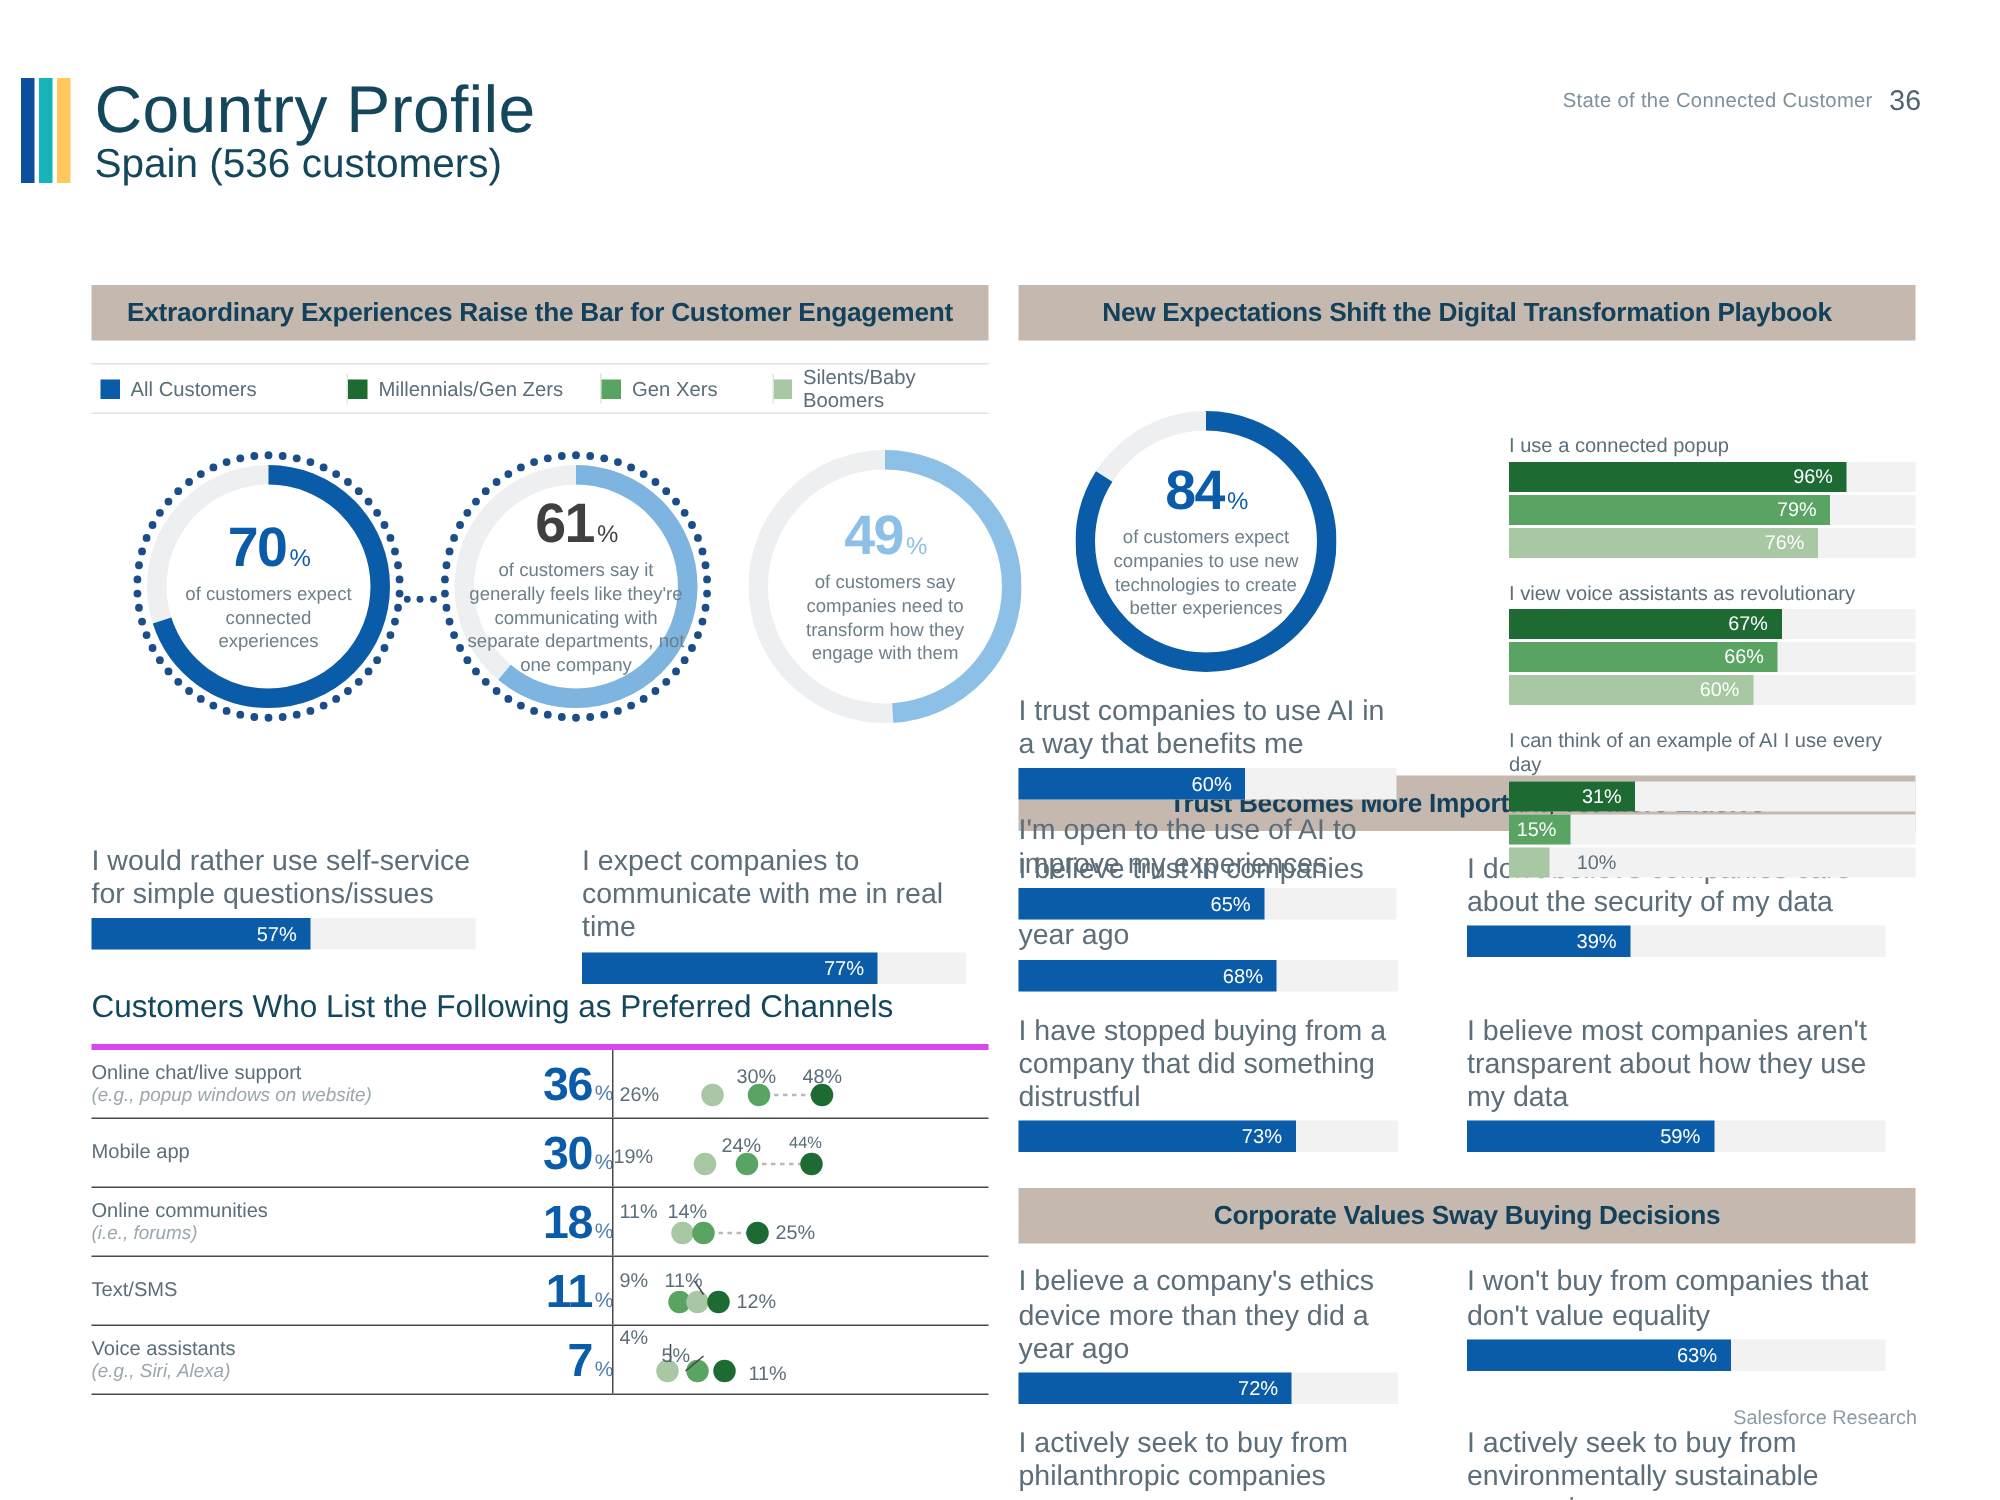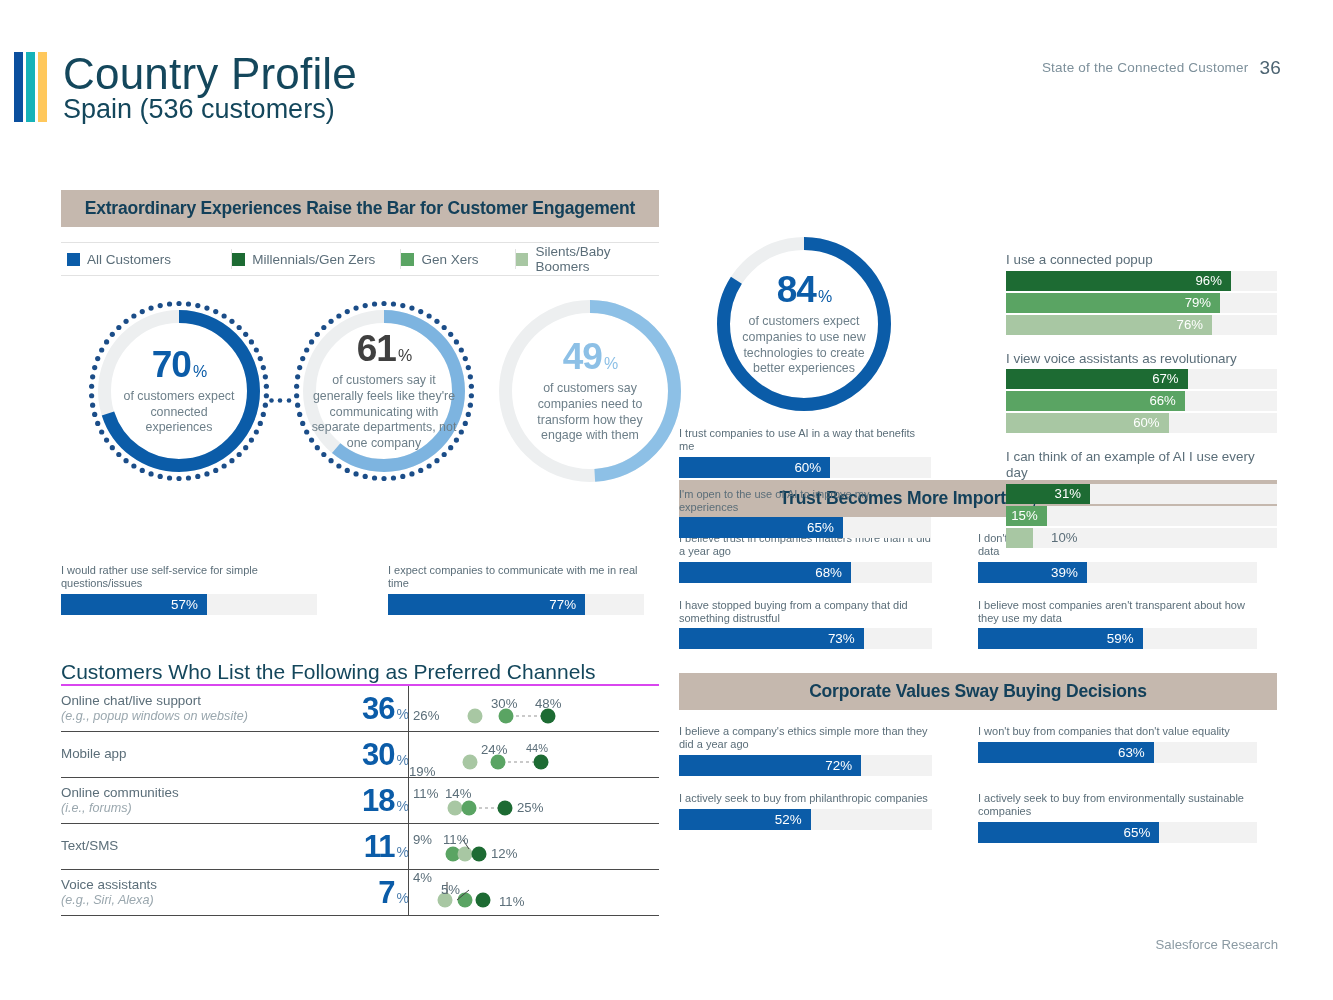--- a/index.html
+++ b/index.html
@@ -60,40 +60,40 @@
   .donut .ctr {
     position: absolute; inset: 0; display: flex; flex-direction: column;
     align-items: center; justify-content: center; text-align: center;
     padding: 0 18px;
   }
   .d-num { font-size: 37px; font-weight: bold; line-height: 1; letter-spacing: -1px; }
   .d-num span { font-size: 16px; font-weight: normal; margin-left: 2px; }
   .d-txt { font-size: 12.4px; line-height: 1.27; color: #6d7f89; margin-top: 6px; }
 
   
-  .pbar-label { font-size: 11px; color: #5b6e79; line-height: 1.17; }
+  .pbar-label { font-size: 19px; color: #5b6e79; line-height: 1.17; }
   .pbar-track { height: 21px; background: #f2f2f2; position: relative; margin-top: 4px; }
   .pbar-fill  { height: 100%; background: #0b5ca8; position: relative; }
   .pbar-val {
     position: absolute; right: 9px; top: 0; height: 21px; line-height: 21px;
     font-size: 13.4px; color: #ffffff;
   }
 
   
   .stat2 { display: flex; gap: 0; }
   .stat2 > div { width: 50%; }
 
   
   .lbars { position: relative; margin-top: 24px; height: 56px; }
   .lbars .cell { position: absolute; width: 256px; }
   .lbars .cell.c2 { left: 327px; }
 
   
   .ch-title { font-size: 21px; color: #14475c; margin-top: 40px; }
-  .ch-table { margin-top: 0; border-top: 2px solid #d946ef; }
+  .ch-table { margin-top: 12px; border-top: 4px solid #d946ef; }
   .ch-row {
     position: relative; height: 46px; border-bottom: 1px solid #4a4a4a;
     display: flex; align-items: center;
   }
   .ch-name { width: 292px; font-size: 13.4px; color: #5b6e79; line-height: 1.2; }
   .ch-name em { font-style: italic; color: #9aa7ae; font-size: 12.6px; display: block; }
   .ch-pct { width: 55px; text-align: right; color: #0b5ca8; font-weight: bold; font-size: 31px; letter-spacing: -1px; }
   .ch-pct span { font-size: 14px; font-weight: normal; margin-left: 2px; color: #4f7fae; }
   .ch-vline { position: absolute; left: 347px; top: 0; bottom: 0; width: 1px; background: #4a4a4a; }
   .ch-dots { position: absolute; left: 352px; top: 0; right: 0; height: 100%; }
@@ -356,21 +356,21 @@
         <div class="ch-name"><span>Mobile app</span></div>
         <div class="ch-pct">30<span>%</span></div>
         <div class="ch-vline"></div>
         <div class="ch-dots">
           <svg width="250" height="46">
             <line x1="95" y1="30" x2="122" y2="30" stroke="#b9b9b9" stroke-width="1.6" stroke-dasharray="3 3"></line>
             <circle cx="57" cy="30" r="7.5" fill="#a8c7a3"></circle>
             <circle cx="85" cy="30" r="7.5" fill="#5aa463"></circle>
             <circle cx="128" cy="30" r="7.5" fill="#1d6b33"></circle>
           </svg>
-          <span style="position: absolute; left: -4px; top: 32px; font-size: 13.2px; color: rgb(91, 110, 121); white-space: nowrap;">19%</span>
+          <span style="position: absolute; left: -4px; top: 17px; font-size: 13.2px; color: rgb(91, 110, 121); white-space: nowrap;">19%</span>
           <span style="position: absolute; left: 68px; top: 10px; font-size: 13.2px; color: rgb(91, 110, 121); white-space: nowrap;">24%</span>
           <span style="position: absolute; left: 113px; top: 10px; font-size: 11px; color: rgb(91, 110, 121); white-space: nowrap;">44%</span>
         </div>
       </div>
       <div class="ch-row">
         <div class="ch-name"><span>Online communities</span><em>(i.e., forums)</em></div>
         <div class="ch-pct">18<span>%</span></div>
         <div class="ch-vline"></div>
         <div class="ch-dots">
           <svg width="250" height="46">
@@ -415,20 +415,21 @@
           <span style="position: absolute; left: 0px; top: 0px; font-size: 13.2px; color: rgb(91, 110, 121); white-space: nowrap;">4%</span>
           <span style="position: absolute; left: 28px; top: 12px; font-size: 13.2px; color: rgb(91, 110, 121); white-space: nowrap;">5%</span>
           <span style="position: absolute; left: 86px; top: 24px; font-size: 13.2px; color: rgb(91, 110, 121); white-space: nowrap;">11%</span>
         </div>
       </div>
     </div>
 </div>
 
 <div class="col-right">
 
+  <div class="panel-title">New Expectations Shift the Digital Transformation Playbook</div>
 
   <div style="position:relative;height:300px;">
     <div class="bigdonut" id="bigdonut"><svg width="174" height="174" viewBox="0 0 174 174">
           <circle cx="87" cy="87" r="80.5" fill="none" stroke="#edeff0" stroke-width="13"></circle>
           <circle cx="87" cy="87" r="80.5" fill="none" stroke="#0b5ca8" stroke-width="13" stroke-dasharray="424.87 505.80" transform="rotate(-90 87 87)"></circle>
         </svg><div class="ctr">
           <div class="d-num" style="color:#0b5ca8">84<span>%</span></div>
           <div class="d-txt">of customers expect companies to use new technologies to create better experiences</div>
         </div></div>
     <div style="position:absolute;left:0;top:237px;width:252px;" id="ai-bars">
@@ -552,21 +553,21 @@
           </div>
         </div>
       </div>
     </div>
 
   <div class="panel-title" style="margin-top:24px;">Corporate Values Sway Buying Decisions</div>
   <div style="margin-top:15px;" id="values-grid">
       <div class="stat2">
         <div style="padding-right: 46px;">
           <div>
-            <div class="pbar-label">I believe a company's ethics simple more than they did a year ago</div>
+            <div class="pbar-label">I believe a company's ethics device more than they did a year ago</div>
             <div class="pbar-track">
               <div class="pbar-fill" style="width:72%">
                 <span class="pbar-val">72%</span>
               </div>
             </div>
           </div>
         </div>
         <div style="padding-right: 20px;">
           <div>
             <div class="pbar-label">I won't buy from companies that don't value equality</div>

